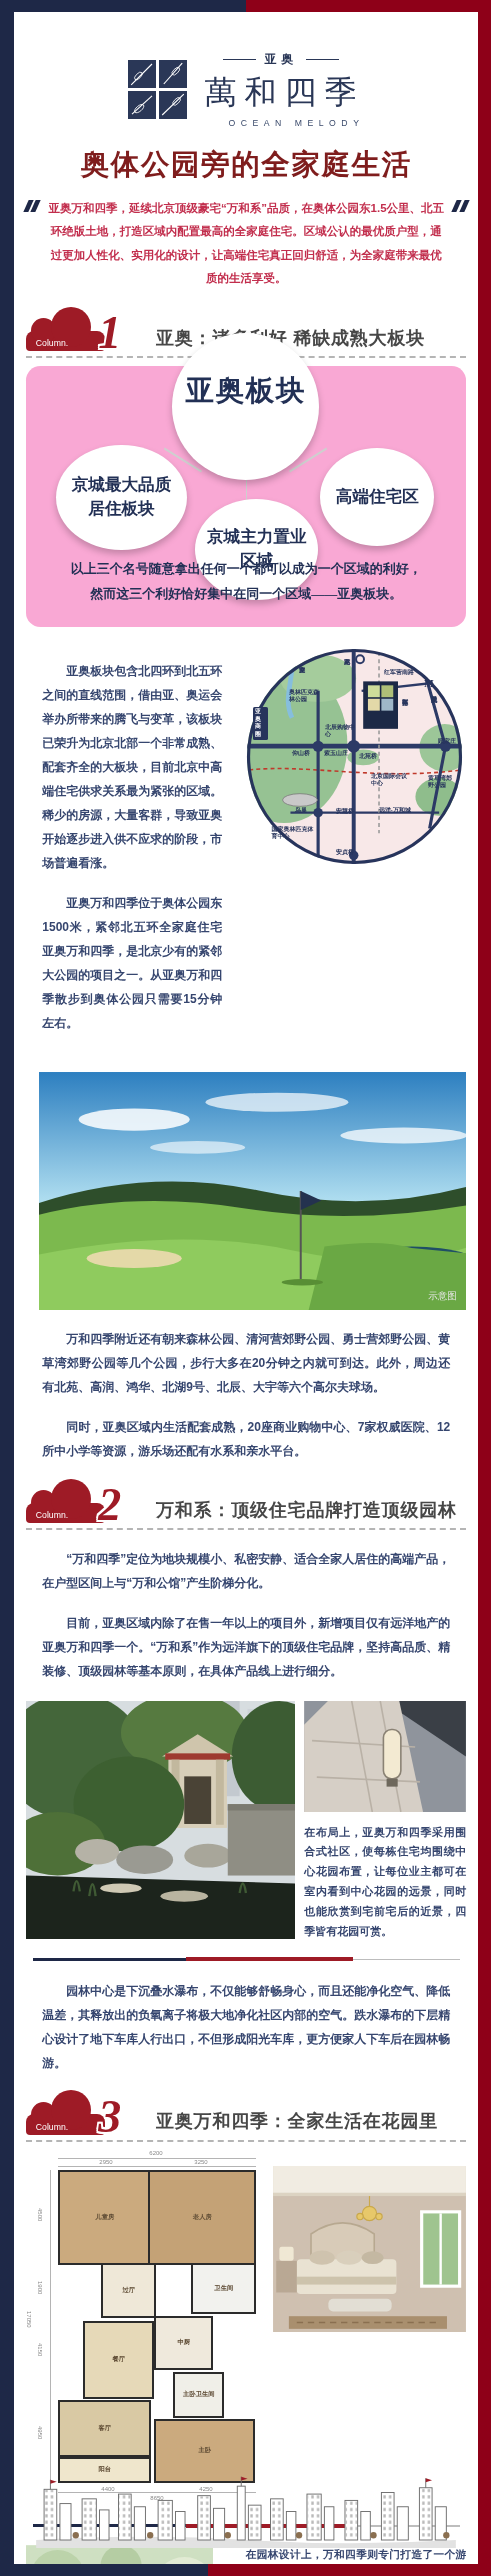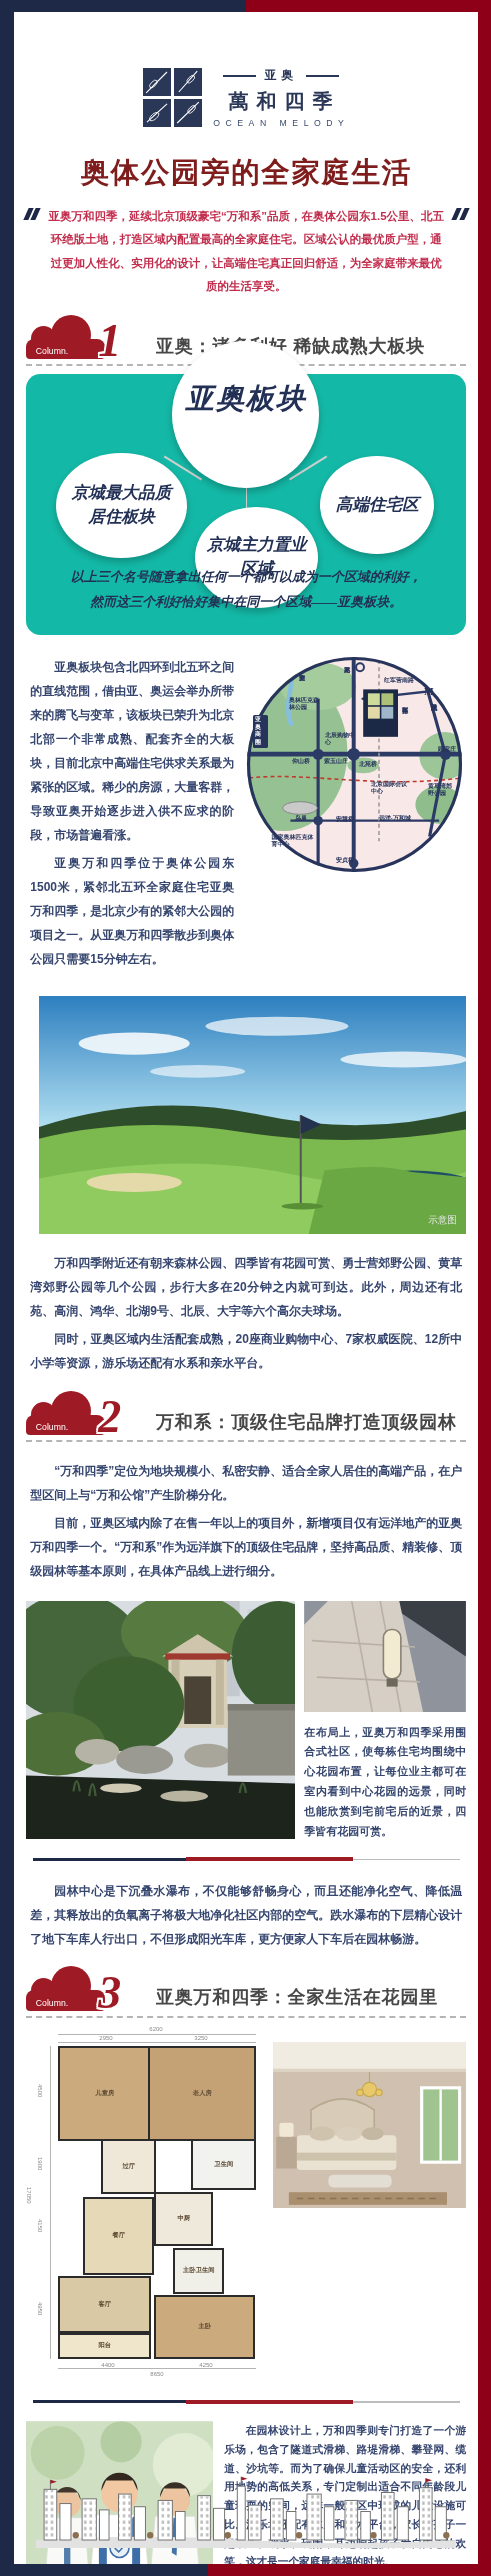--- a/index.html
+++ b/index.html
@@ -11,28 +11,28 @@
   .bar-top-red{left:246px;top:0;width:246px;height:12px;background:#8e0018;}
   .bar-left{left:0;top:0;width:14.3px;height:2576px;background:#1e2847;}
   .bar-right{right:0;top:0;width:12.7px;height:2576px;background:#8e0018;}
   .bar-bot-navy{left:0;bottom:0;width:208px;height:12px;background:#1e2847;}
   .bar-bot-red{left:208px;bottom:0;width:284px;height:12px;background:#8e0018;}
   
   .content{position:absolute;left:14.3px;top:12px;width:464px;height:2552px;background:#fff;
            padding:0;box-sizing:border-box;}
   .inner{padding:0 12px;}
   
-  .logo-block{padding-top:30px;display:flex;justify-content:center;align-items:center;gap:11px;height:111px;}
+  .logo-block{padding-top:22px;display:flex;justify-content:center;align-items:center;gap:11px;height:111px;}
   .logo-grid{width:59px;height:59px;display:grid;grid-template-columns:28px 28px;grid-template-rows:28px 28px;gap:3.2px;}
   .logo-sq{background:#2a3757;position:relative;overflow:hidden;}
   .logo-sq svg{position:absolute;inset:0;}
   .logo-right{text-align:center;color:#2a3757;}
   .logo-top{display:flex;align-items:center;justify-content:center;gap:8px;font-size:12px;font-weight:bold;letter-spacing:4.8px;}
   .logo-top .dash{width:33px;height:1.6px;background:#2a3757;}
-  .logo-name{font-family:"Liberation Serif",serif;font-size:20px;font-weight:bold;letter-spacing:8px;margin:3.2px 0 3.2px 6.3px;}
+  .logo-name{font-family:"Liberation Serif",serif;font-size:32px;font-weight:normal;letter-spacing:8px;margin:3.2px 0 3.2px 6.3px;}
   .logo-en{font-size:8.7px;letter-spacing:5.5px;color:#3a4a6b;text-align:right;}
   
   .hero-title{margin-top:1px;text-align:center;font-family:"Liberation Serif",serif;
               font-size:28.5px;font-weight:bold;color:#7f1d1d;letter-spacing:1.6px;}
   .intro-wrap{margin-top:12.7px;position:relative;padding:0 19px;}
   .intro{color:#c22e4d;font-size:11.5px;font-weight:bold;line-height:2.05;text-align:center;}
   .qmark{position:absolute;top:3.2px;display:inline-flex;gap:2.4px;}
   .qmark i{display:block;width:4.8px;height:12px;background:#1e2847;transform:skewX(-24deg);}
   .q-left{left:0;}
   .q-right{right:0;}
@@ -43,35 +43,35 @@
   .cloud{position:absolute;left:0;bottom:3.2px;width:79px;height:20.6px;background:#9e1b26;border-radius:8px 8px 4px 4px;}
   .cloud:before{content:"";position:absolute;left:4.8px;top:-12.7px;width:25px;height:25px;border-radius:50%;background:#9e1b26;}
   .cloud:after{content:"";position:absolute;left:25px;top:-24px;width:40px;height:40px;border-radius:50%;background:#9e1b26;}
   .badge-label{position:absolute;left:9.5px;bottom:6.3px;color:#fff;font-size:8.7px;z-index:2;}
   .badge-num{position:absolute;right:22px;bottom:-1.6px;font-family:"Liberation Serif",serif;font-style:italic;
              font-weight:bold;font-size:46px;line-height:1;color:#9e1b26;z-index:3;
              text-shadow:-1.6px 0 #fff,1.6px 0 #fff,0 -1.6px #fff,0 1.6px #fff,-1.6px -1.6px #fff,1.6px 1.6px #fff,1.6px -1.6px #fff,-1.6px 1.6px #fff;}
   .ch-title{font-size:18px;font-weight:bold;color:#474747;letter-spacing:0.8px;padding-bottom:4.8px;white-space:nowrap;}
   .dash-line{border-bottom:2.4px dashed #b5b5b5;margin-top:1.6px;}
   
-  .panel{position:relative;margin-top:8px;height:261px;background:#14b8a6;border-radius:14.3px;font-style:italic;}
+  .panel{position:relative;margin-top:8px;height:261px;background:#f9a8d4;border-radius:14.3px;}
   .bubble{position:absolute;background:#fff;border-radius:50%;box-shadow:0 4px 7.1px rgba(0,0,0,.22);
           display:flex;align-items:center;justify-content:center;text-align:center;
           font-family:"Liberation Serif",serif;font-weight:bold;color:#223055;}
   .hub{width:147px;height:147px;left:50%;margin-left:-74px;top:-33px;font-size:28.5px;letter-spacing:1.6px;
        align-items:flex-end;padding-bottom:70px;box-sizing:border-box;}
   .b-left{width:105px;height:105px;left:30px;top:79px;font-size:16.6px;line-height:1.45;padding:0 12.7px;}
   .b-center{width:101px;height:101px;left:50%;margin-left:-51px;top:133px;font-size:16.6px;line-height:1.5;padding:0 11px;}
   .b-right{width:98px;height:98px;right:32px;top:82px;font-size:16.6px;padding:0 8px;}
   .conn{position:absolute;background:#cfcfcf;}
   .panel-note{position:absolute;left:0;right:0;bottom:20.6px;text-align:center;
               font-family:"Liberation Serif",serif;font-weight:bold;color:#223055;font-size:13px;line-height:1.9;}
   
   .para{font-size:12px;line-height:2.0;color:#36466f;font-weight:bold;text-align:justify;}
-  .para p{margin:4px;text-indent:2em;}
+  .para p{margin:16px;text-indent:2em;}
   .sec-gap{margin-top:17.4px;}
   
   .row1{display:flex;margin-top:16px;gap:4.8px;}
   .row1-text{width:212px;flex:0 0 auto;}
   .map-wrap{position:relative;width:223px;height:223px;flex:0 0 auto;margin-top:1.6px;}
   .map-label{position:absolute;font-size:6px;font-weight:bold;color:#27345c;line-height:1.2;white-space:nowrap;}
   .map-label.wrap{white-space:normal;width:35px;}
   .vlabel{writing-mode:vertical-rl;}
   .chip{background:#27345c;color:#fff;padding:1.6px 2.4px;border-radius:1.6px;white-space:normal;width:11px;line-height:1.25;}
   .metro-m{position:absolute;font-size:10.3px;font-weight:bold;color:#27345c;font-family:"Liberation Serif",serif;}
@@ -281,21 +281,21 @@
         <ellipse cx="470" cy="250" rx="95" ry="30" fill="#1f4f66"></ellipse>
         <path d="M360,220 Q430,210 470,222 L556,230 L556,300 L340,300 Z" fill="#6aa844"></path>
         <line x1="330" y1="150" x2="330" y2="262" stroke="#555" stroke-width="2.5"></line>
         <path d="M330,150 L356,162 L330,174 Z" fill="#24324f"></path>
         <ellipse cx="332" cy="265" rx="26" ry="4" fill="#588e35"></ellipse>
       </svg>
       <span class="photo-cap">示意图</span>
     </div>
 
     <div class="para sec-gap">
-      <p>万和四季附近还有朝来森林公园、四季皆有花园可赏、勇士营郊野公园、黄草湾郊野公园等几个公园，步行大多在20分钟之内就可到达。此外，周边还有北苑、高润、鸿华、北湖9号、北辰、大宇等六个高尔夫球场。</p>
+      <p>万和四季附近还有朝来森林公园、清河营郊野公园、勇士营郊野公园、黄草湾郊野公园等几个公园，步行大多在20分钟之内就可到达。此外，周边还有北苑、高润、鸿华、北湖9号、北辰、大宇等六个高尔夫球场。</p>
       <p>同时，亚奥区域内生活配套成熟，20座商业购物中心、7家权威医院、12所中小学等资源，游乐场还配有水系和亲水平台。</p>
     </div>
 
     <div class="col-header">
       <div class="ch-row">
         <div class="badge">
           <div class="cloud"></div>
           <span class="badge-label">Column.</span>
           <span class="badge-num">2</span>
         </div>

